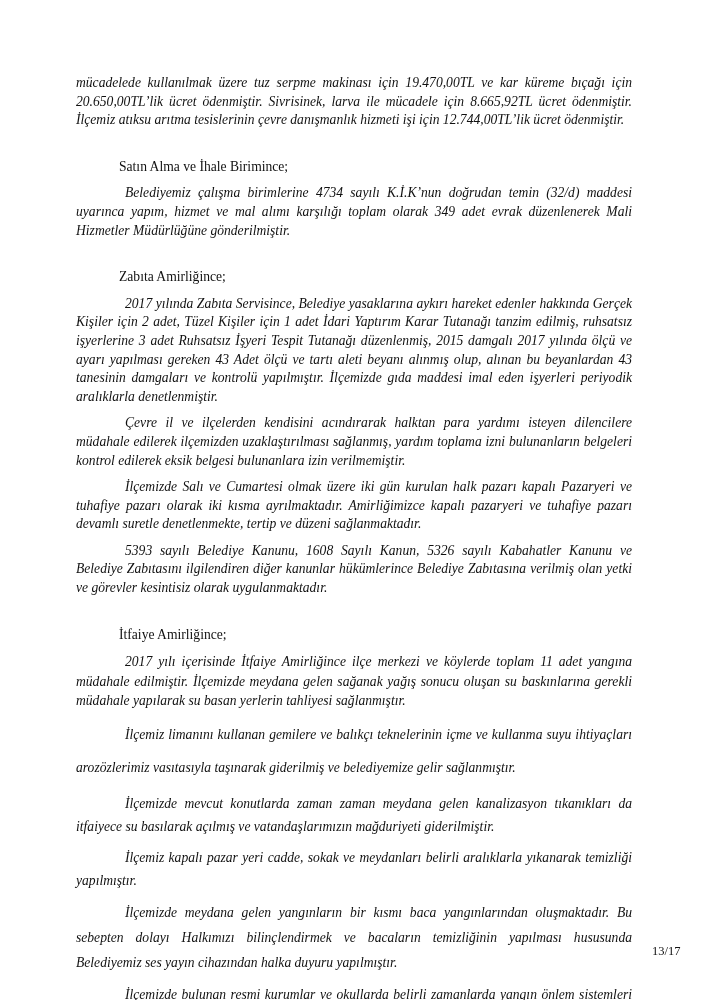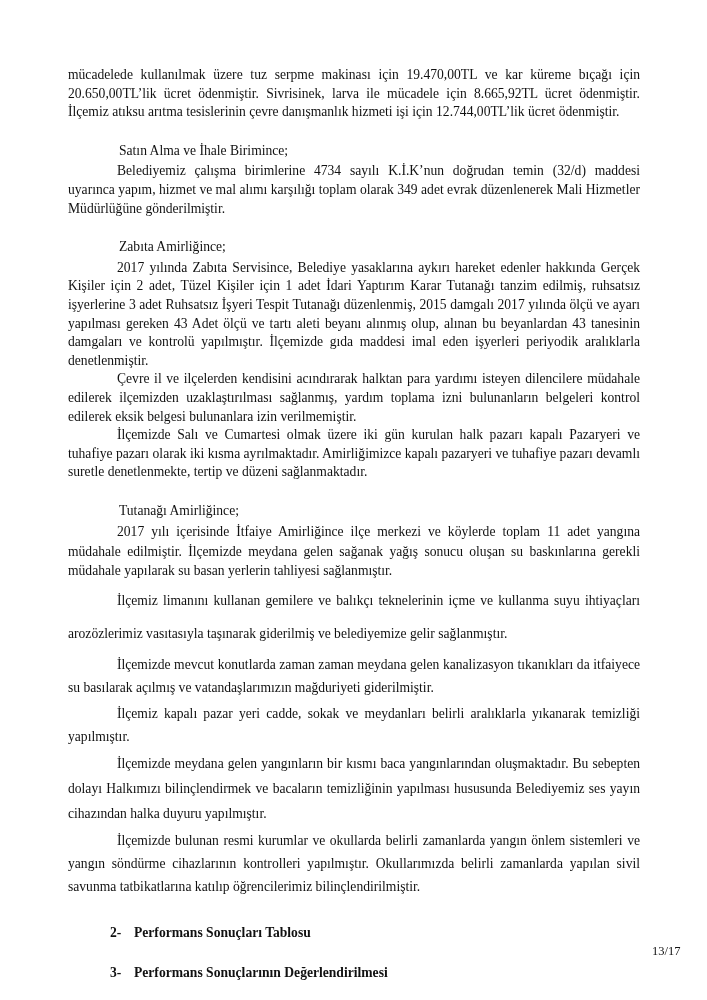--- a/index.html
+++ b/index.html
@@ -1,19 +1,19 @@
 <!DOCTYPE html>
 <html><head>
 <meta charset="utf-8">
 <style>
   html, body { margin:0; padding:0; background:#ffffff; }
   body { width:707px; height:1000px; position:relative; overflow:hidden;
          font-family:"Liberation Serif", "DejaVu Serif", serif; color:#111; }
   .page { position:absolute; left:68px; top:66px; width:572px; font-size:13.6px; line-height:18.6px; }
-  p { margin:0; text-align:justify; }
+  p { margin:8px; text-align:justify;font-style:italic; }
   .indent { text-indent:49px; }
   .jl { text-align-last:justify; }
   h3 { margin:2px; font-size:13.6px; font-weight:normal; padding-left:49px; line-height:18.6px; }
   .gap { height:18px; }
   .num-h { margin:0; font-size:13.6px; font-weight:bold; padding-left:42px; line-height:18.6px; display:flex; }
   .num-h .n { width:24px; display:inline-block; }
   .pagenum { position:absolute; left:652px; top:944px; font-size:12.5px; }
 </style>
 </head>
 <body>
@@ -27,23 +27,24 @@
 
   <div class="gap"></div>
   <h3>Satın Alma ve İhale Birimince;</h3>
   <p class="indent">Belediyemiz çalışma birimlerine 4734 sayılı K.İ.K’nun doğrudan temin (32/d) maddesi uyarınca yapım, hizmet ve mal alımı karşılığı toplam olarak 349 adet evrak düzenlenerek Mali Hizmetler Müdürlüğüne gönderilmiştir.</p>
 
   <div class="gap"></div>
   <h3>Zabıta Amirliğince;</h3>
   <p class="indent">2017 yılında Zabıta Servisince, Belediye yasaklarına aykırı hareket edenler hakkında Gerçek Kişiler için 2 adet, Tüzel Kişiler için 1 adet İdari Yaptırım Karar Tutanağı tanzim edilmiş, ruhsatsız işyerlerine 3 adet Ruhsatsız İşyeri Tespit Tutanağı düzenlenmiş, 2015 damgalı 2017 yılında ölçü ve ayarı yapılması gereken 43 Adet ölçü ve tartı aleti beyanı alınmış olup, alınan bu beyanlardan 43 tanesinin damgaları ve kontrolü yapılmıştır. İlçemizde gıda maddesi imal eden işyerleri periyodik aralıklarla denetlenmiştir.</p>
   <p class="indent">Çevre il ve ilçelerden kendisini acındırarak halktan para yardımı isteyen dilencilere müdahale edilerek ilçemizden uzaklaştırılması sağlanmış, yardım toplama izni bulunanların belgeleri kontrol edilerek eksik belgesi bulunanlara izin verilmemiştir.</p>
   <p class="indent">İlçemizde Salı ve Cumartesi olmak üzere iki gün kurulan halk pazarı kapalı Pazaryeri ve tuhafiye pazarı olarak iki kısma ayrılmaktadır. Amirliğimizce kapalı pazaryeri ve tuhafiye pazarı devamlı suretle denetlenmekte, tertip ve düzeni sağlanmaktadır.</p>
+  <p class="indent">5393 sayılı Belediye Kanunu, 1608 Sayılı Kanun, 5326 sayılı Kabahatler Kanunu ve Belediye Zabıtasını ilgilendiren diğer kanunlar hükümlerince Belediye Zabıtasına verilmiş olan yetki ve görevler kesintisiz olarak uygulanmaktadır.</p>
 
   <div class="gap"></div>
-  <h3>Tutanağı Amirliğince;</h3>
+  <h3>İtfaiye Amirliğince;</h3>
   <p class="indent" style="line-height:19.4px">2017 yılı içerisinde İtfaiye Amirliğince ilçe merkezi ve köylerde toplam 11 adet yangına müdahale edilmiştir. İlçemizde meydana gelen sağanak yağış sonucu oluşan su baskınlarına gerekli müdahale yapılarak su basan yerlerin tahliyesi sağlanmıştır.</p>
   <p class="indent" style="line-height:33px;margin-top:3px">İlçemiz limanını kullanan gemilere ve balıkçı teknelerinin içme ve kullanma suyu ihtiyaçları arozözlerimiz vasıtasıyla taşınarak giderilmiş ve belediyemize gelir sağlanmıştır.</p>
   <p class="indent" style="line-height:23px;margin-top:3px">İlçemizde mevcut konutlarda zaman zaman meydana gelen kanalizasyon tıkanıkları da itfaiyece su basılarak açılmış ve vatandaşlarımızın mağduriyeti giderilmiştir.</p>
   <p class="indent" style="line-height:23px;margin-top:3px">İlçemiz kapalı pazar yeri cadde, sokak ve meydanları belirli aralıklarla yıkanarak temizliği yapılmıştır.</p>
   <p class="indent" style="line-height:25px;margin-top:3px">İlçemizde meydana gelen yangınların bir kısmı baca yangınlarından oluşmaktadır. Bu sebepten dolayı Halkımızı bilinçlendirmek ve bacaların temizliğinin yapılması hususunda Belediyemiz ses yayın cihazından halka duyuru yapılmıştır.</p>
   <p class="indent" style="line-height:23px;margin-top:3px">İlçemizde bulunan resmi kurumlar ve okullarda belirli zamanlarda yangın önlem sistemleri ve yangın söndürme cihazlarının kontrolleri yapılmıştır. Okullarımızda belirli zamanlarda yapılan sivil savunma tatbikatlarına katılıp öğrencilerimiz bilinçlendirilmiştir.</p>
 
   <div class="gap" style="height:26px"></div>
   <div class="num-h">
     <span class="n">2-</span>

